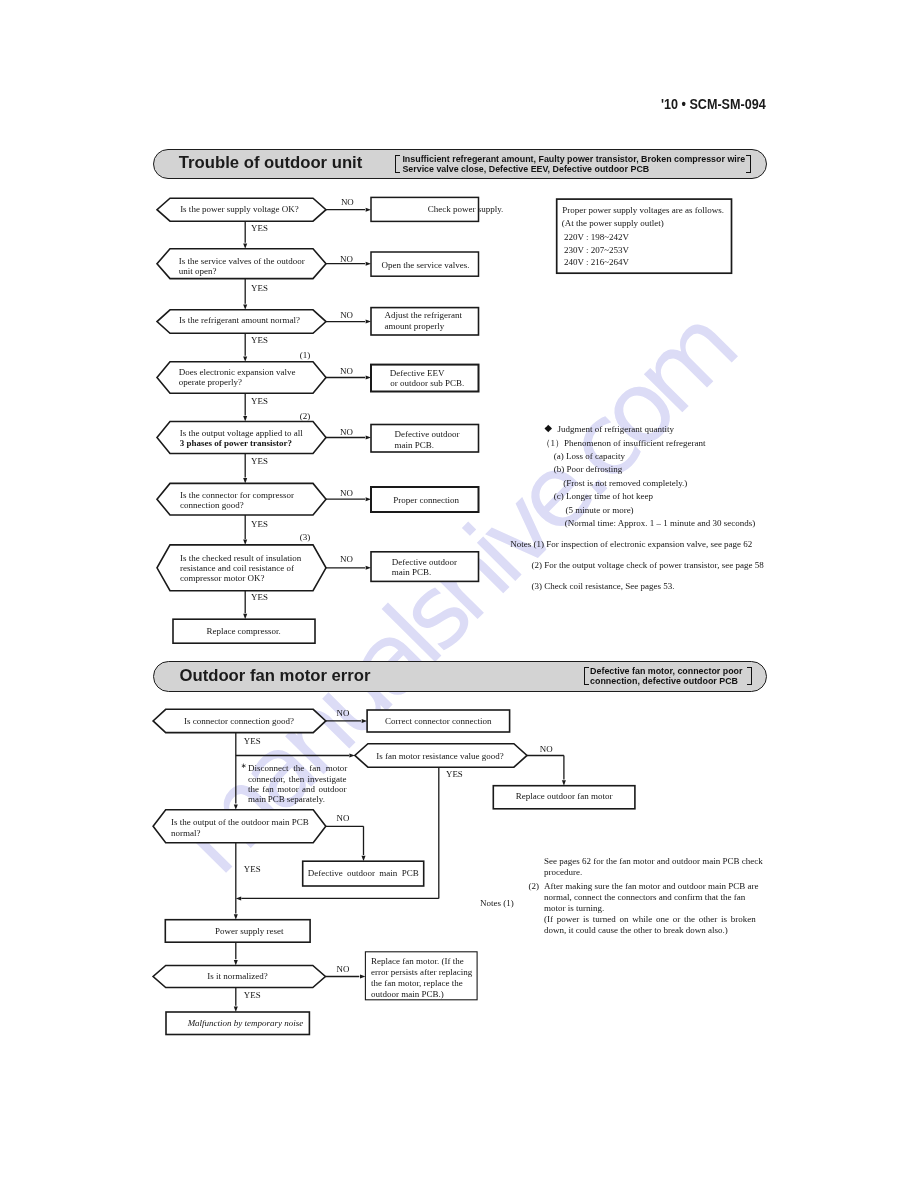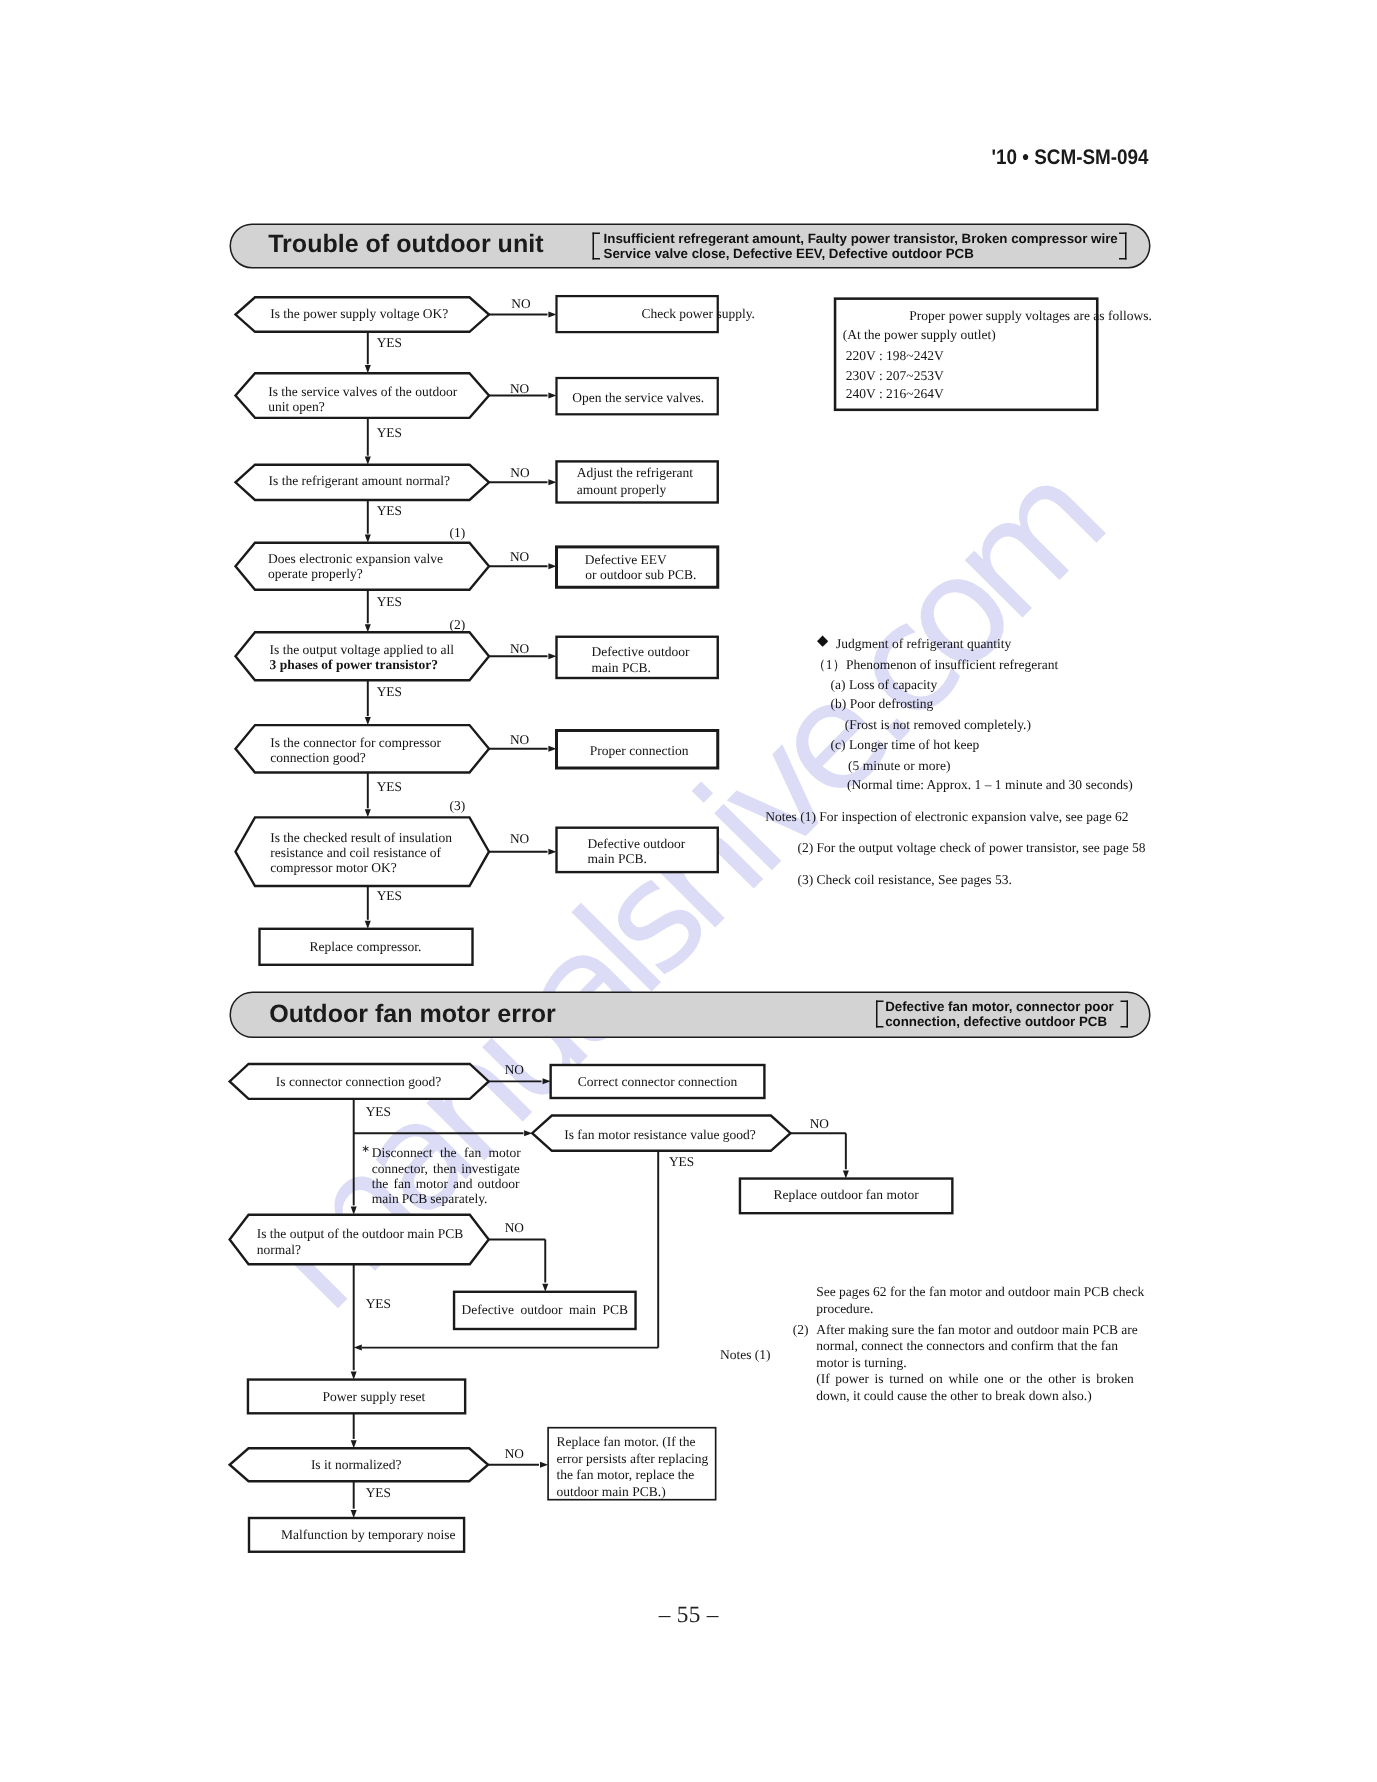--- a/index.html
+++ b/index.html
@@ -42,21 +42,20 @@
 </head>
 <body>
 
 <div id="page">
   <div id="wm">
     <div id="wm-diag">manualshive.com</div>
   </div>
   <div id="content">
 
     <div id="hdr">'10 • SCM-SM-094</div>
-    <div id="pageno">– 55 –</div>
 
     <div class="bar" style="left:153px;top:148.5px;width:614px;height:30.5px;"></div>
     <div class="bar-title" style="left:178.8px;top:155.4px;font-size:16.7px;line-height:16.7px;">Trouble of outdoor unit</div>
     <div class="bar-cause" style="left:402.4px;top:154.6px;">Insufficient refregerant amount, Faulty power transistor, Broken compressor wire</div>
     <div class="bar-cause" style="left:402.4px;top:164.5px;">Service valve close, Defective EEV, Defective outdoor PCB</div>
     <div class="brk" style="left:395.4px;top:154.7px;width:4.7px;height:18.1px;border:1.2px solid #111;border-right:none;"></div>
     <div class="brk" style="left:746.4px;top:154.7px;width:4.7px;height:18.1px;border:1.2px solid #111;border-left:none;"></div>
 
     <svg class="fc" viewBox="0 0 918 1188" width="918" height="1188" id="svg1">
         <path d="M 170 198.2 H 313 L 326 209.7 L 313 221.2 H 170 L 157 209.7 Z" fill="#fff" stroke="#1a1a1a" stroke-width="1.6" stroke-linejoin="miter"></path>
@@ -151,21 +150,21 @@
 
     <div class="lbl" style="left:340.9px;top:197.3px;">NO</div>
     <div class="lbl" style="left:340px;top:253.7px;">NO</div>
     <div class="lbl" style="left:340.2px;top:309.5px;">NO</div>
     <div class="lbl" style="left:340px;top:365.9px;">NO</div>
     <div class="lbl" style="left:340px;top:427.4px;">NO</div>
     <div class="lbl" style="left:340px;top:487.5px;">NO</div>
     <div class="lbl" style="left:340px;top:553.8px;">NO</div>
 
     <div id="voltbox">
-        <div class="t" style="left:562.2px;top:205px;font-size:9px;margin-left:44px;">Proper power supply voltages are as follows.</div>
+        <div class="t" style="left:562.2px;top:205px;font-size:9px;">Proper power supply voltages are as follows.</div>
         <div class="t" style="left:561.8px;top:217.8px;font-size:9px;">(At the power supply outlet)</div>
         <div class="t" style="left:563.9px;top:231.9px;font-size:9px;">220V : 198~242V</div>
         <div class="t" style="left:563.9px;top:244.7px;font-size:9px;">230V : 207~253V</div>
         <div class="t" style="left:563.9px;top:257.2px;font-size:9px;">240V : 216~264V</div>
       </div>
 
     <div id="judgment">
         <div class="t" style="left:544.6px;top:423.3px;font-size:9.8px;color:#111;line-height:10px;">◆</div>
         <div class="t" style="left:557.4px;top:424.1px;font-size:9px;">Judgment of refrigerant quantity</div>
         <div class="t" style="left:541.5px;top:437.6px;font-size:9px;">（1）Phenomenon of insufficient refregerant</div>
@@ -240,21 +239,21 @@
     <div class="t" style="left:171.1px;top:828.3px;">normal?</div>
     <div class="t c" style="left:302.7px;top:868px;width:121px;word-spacing:2.1px;">Defective outdoor main PCB</div>
     <div class="t c" style="left:165.3px;top:925.6px;width:168px;">Power supply reset</div>
     <div class="t c" style="left:166px;top:971.2px;width:143px;">Is it normalized?</div>
     <div id="s2a4">
         <div class="t" style="left:371px;top:955.5px;font-size:9px;">Replace fan motor. (If the</div>
         <div class="t" style="left:371px;top:966.7px;font-size:9px;">error persists after replacing</div>
         <div class="t" style="left:371px;top:977.9px;font-size:9px;">the fan motor, replace the</div>
         <div class="t" style="left:371px;top:989.1px;font-size:9px;">outdoor main PCB.)</div>
       </div>
-    <div class="t c" style="left:166px;top:1017.8px;width:159px;">Malfunction by temporary noise</div>
+    <div class="t c" style="left:166px;top:1017.8px;width:159px;font-style:italic;">Malfunction by temporary noise</div>
 
     <div class="lbl" style="left:243.8px;top:735.5px;">YES</div>
     <div class="lbl" style="left:446px;top:768.5px;">YES</div>
     <div class="lbl" style="left:243.8px;top:864px;">YES</div>
     <div class="lbl" style="left:243.8px;top:990px;">YES</div>
     <div class="lbl" style="left:336.5px;top:708px;">NO</div>
     <div class="lbl" style="left:539.8px;top:744.3px;">NO</div>
     <div class="lbl" style="left:336.5px;top:813.3px;">NO</div>
     <div class="lbl" style="left:336.5px;top:963.5px;">NO</div>
 

